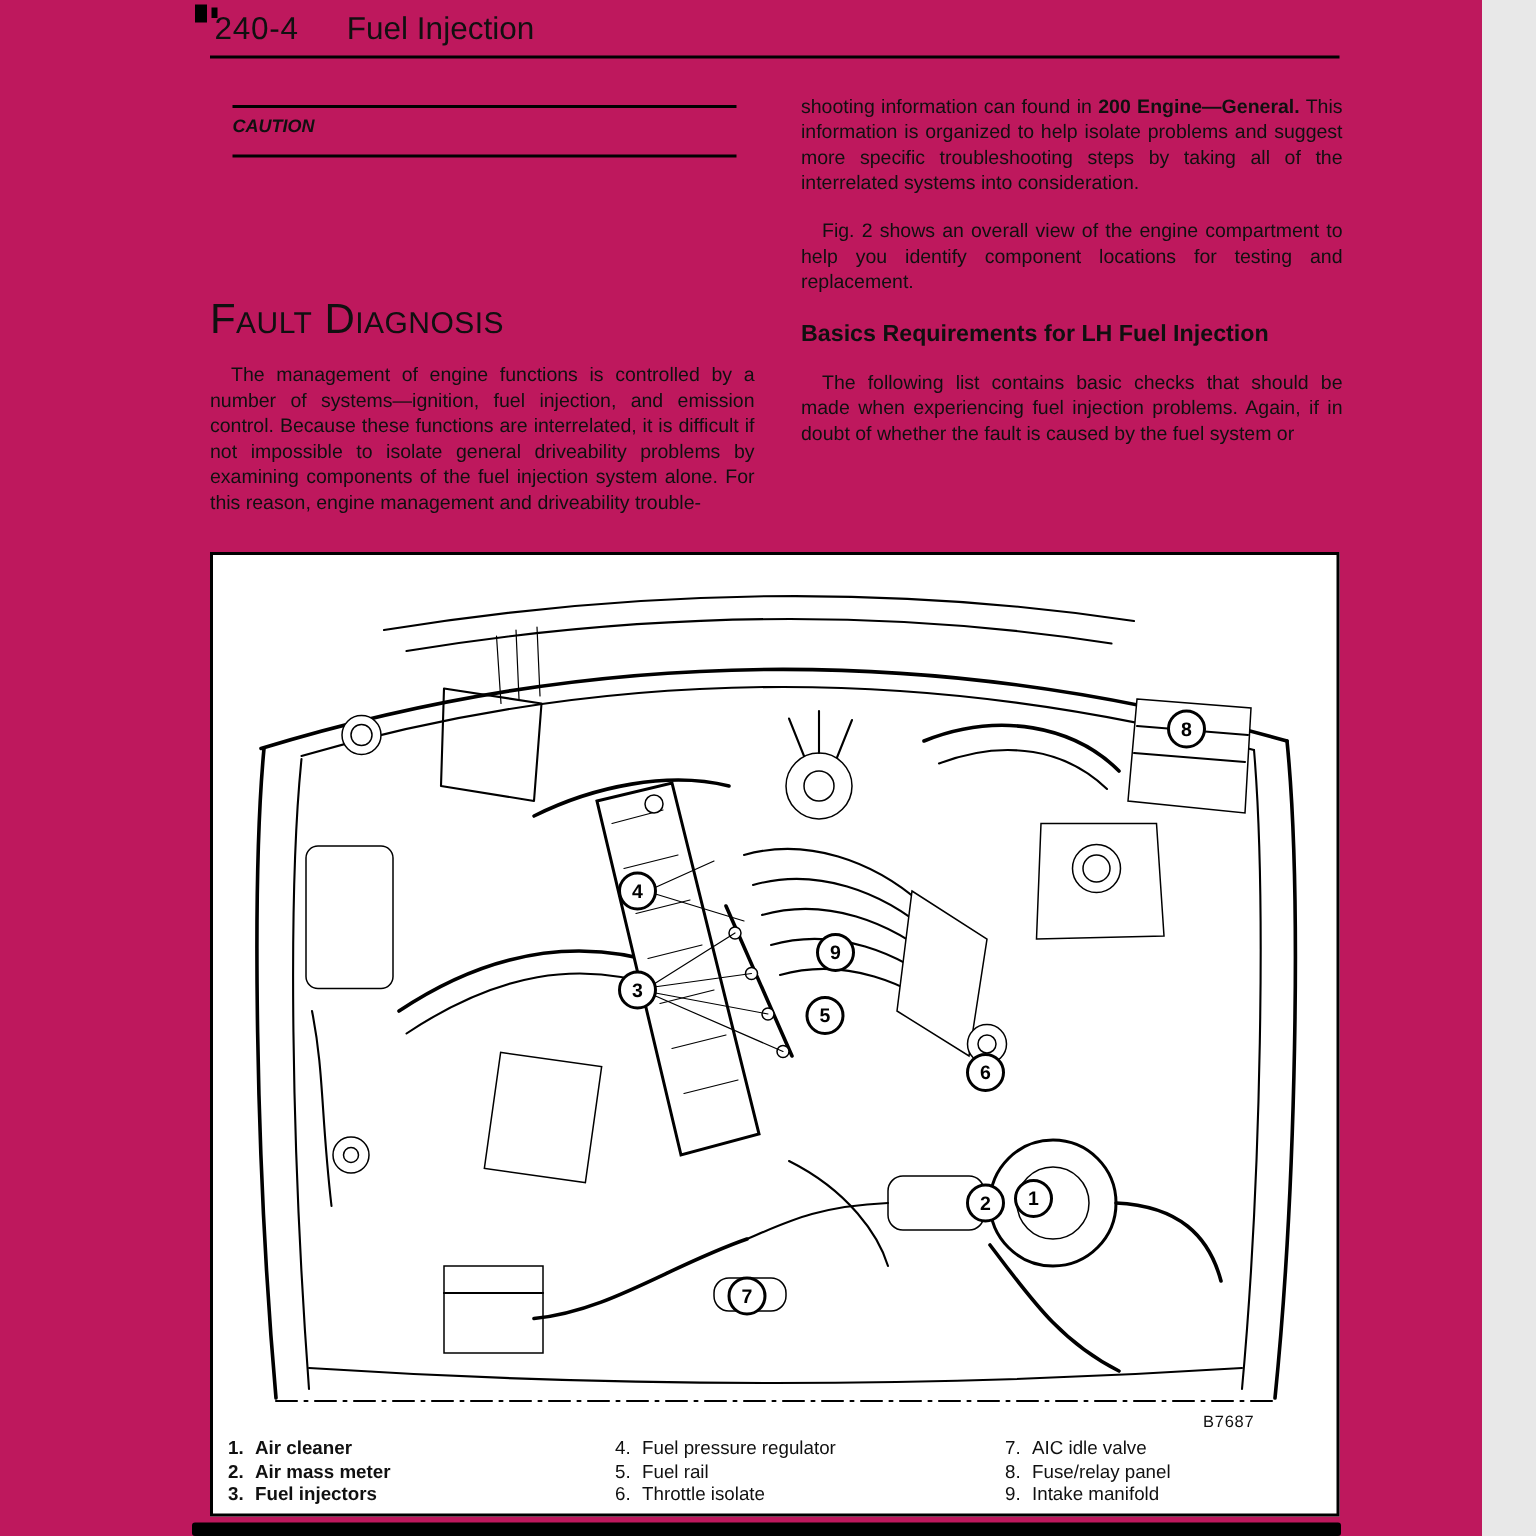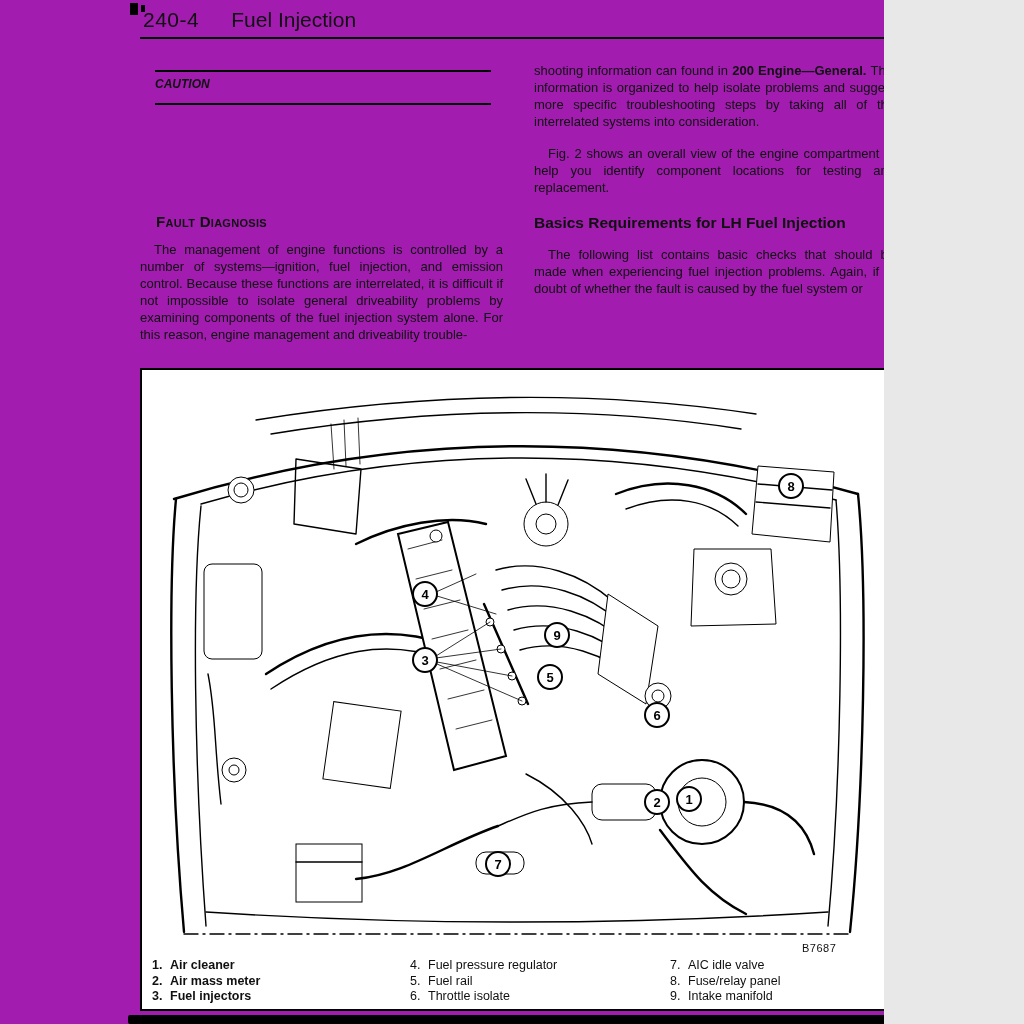--- a/index.html
+++ b/index.html
@@ -1,37 +1,37 @@
 <!DOCTYPE html>
 <html><head>
 <meta charset="utf-8">
 <style>
   html,body{margin:0;padding:0;background:#e8e8e8;}
   .page{
-    position:relative;width:884px;height:1024px;background:#a21caf;
+    position:relative;width:988px;height:1024px;background:#be185d;
     font-family:"Liberation Sans", sans-serif;color:#101010;overflow:hidden;
     -webkit-font-smoothing:antialiased;
   }
   
   .hdr{position:absolute;left:143px;top:8px;font-size:21px;}
   .hdr .num{letter-spacing:.5px;}
   .hdr .ttl{margin-left:32px;}
   .hdr-rule{position:absolute;left:140px;top:37px;width:753px;height:2px;background:#000;}
   
   .caution{
     position:absolute;left:155px;top:70px;width:336px;
     border-top:2px solid #000;border-bottom:2px solid #000;
     padding:5px 0 9px 0;
   }
   .caution .clabel{font-size:12px;font-weight:bold;margin:0 0 3px 0;font-style:italic;}
   .caution .ctext{font-size:12px;line-height:14.5px;margin:0;text-align:justify;}
   
   .fault-h{
-    position:absolute;left:140px;top:197px;margin:16px;
-    font-size:15px;font-weight:bold;font-variant:small-caps;letter-spacing:.3px;
+    position:absolute;left:140px;top:197px;margin:0;
+    font-size:28px;font-weight:normal;font-variant:small-caps;letter-spacing:.3px;
   }
   .lpara{
     position:absolute;left:140px;top:241px;width:363px;margin:0;
     font-size:13px;line-height:17px;text-align:justify;text-indent:14px;
   }
   .rcol{position:absolute;left:534px;top:62px;width:361px;}
   .rcol p{font-size:13px;line-height:17px;text-align:justify;margin:0 0 15px 0;}
   .rcol p.ind{text-indent:14px;}
   .rcol h3{font-size:15.5px;margin:18px 0 14px 0;}
   

